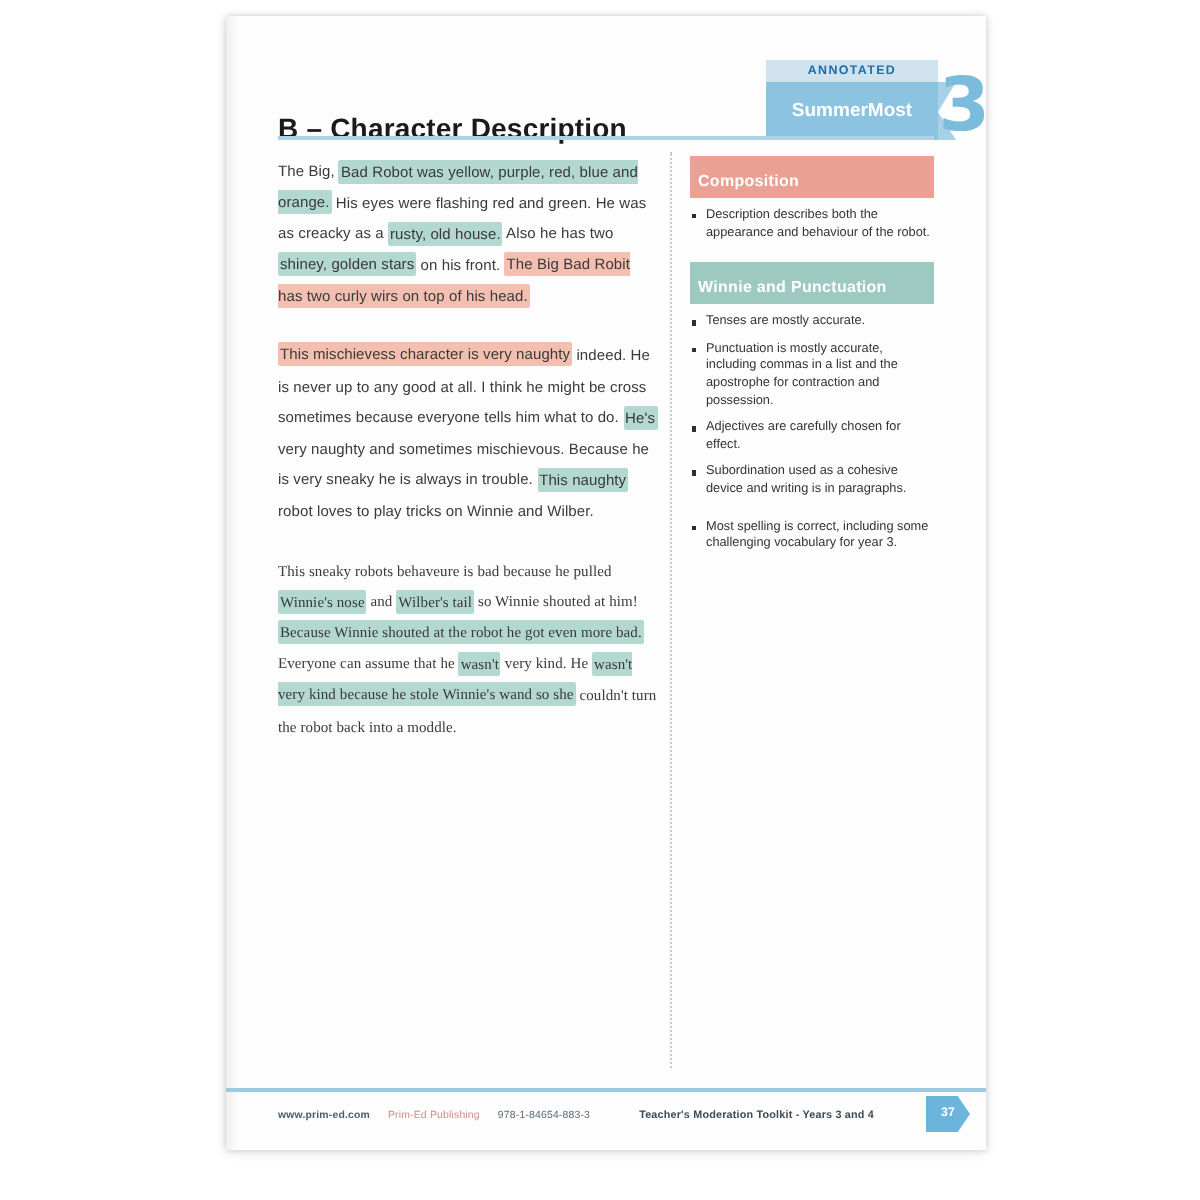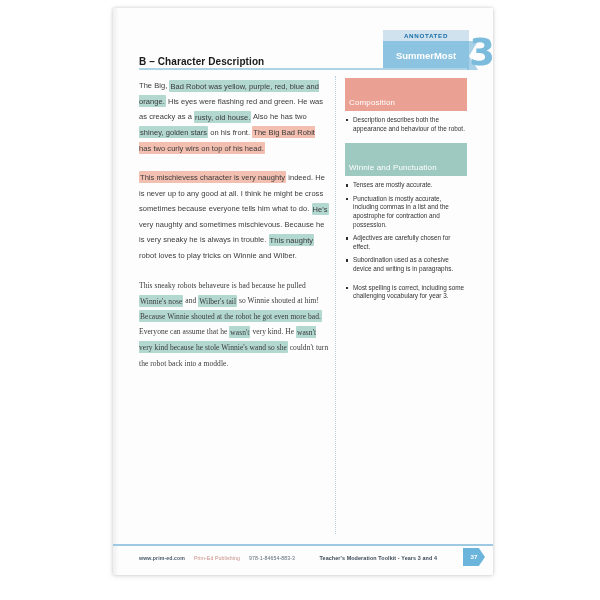--- a/index.html
+++ b/index.html
@@ -47,21 +47,21 @@
   }
   .banner-tail-a{
     position:absolute;left:94px;top:11px;width:0;height:0;
     border-top:15px solid #8cc3e0;border-bottom:14px solid #8cc3e0;
     border-right:9px solid transparent;opacity:.75;
   }
 
   
   .sec-title{
     position:absolute;left:26px;top:48px;
-    font-size:10px;font-weight:bold;color:#1a1a1a;letter-spacing:.1px;
+    font-size:14px;font-weight:bold;color:#1a1a1a;letter-spacing:.1px;
   }
   .title-rule{
     position:absolute;left:26px;top:60px;width:328px;height:1.6px;
     background:#aed3e6;
   }
 
   
   .col-left{
     position:absolute;left:26px;top:70px;width:190px;
   }
@@ -79,22 +79,22 @@
     margin:0 0 14px 0;font-family:"Liberation Sans", sans-serif;
     letter-spacing:.05px;
   }
   .para:last-child{margin-bottom:0;font-family:Liberation Serif, serif;}
   .hl-green{background:#b3d8d0;padding:1.5px 1px;border-radius:1px;}
   .hl-salmon{background:#f3bfb0;padding:1.5px 1px;border-radius:1px;}
 
   
   .crit{margin:0 0 10px 0;}
   .crit-head{
-    display:block;padding:20px 4px 3px 4px;
-    font-size:8px;font-weight:normal;color:#ffffff;letter-spacing:.15px;
+    display:block;padding:8px 4px 3px 4px;
+    font-size:8px;font-weight:bold;color:#ffffff;letter-spacing:.15px;
     line-height:10px;
   }
   .h-comp{background:#eaa193;}
   .h-gram{background:#9ec9c0;}
   .h-tran{background:#92aecd;}
   .crit ul{margin:5px 0 0 0;padding:0;list-style:none;}
   .crit li{
     position:relative;padding-left:8px;margin-bottom:5px;
     font-size:6.4px;line-height:8.6px;color:#333333;
   }

